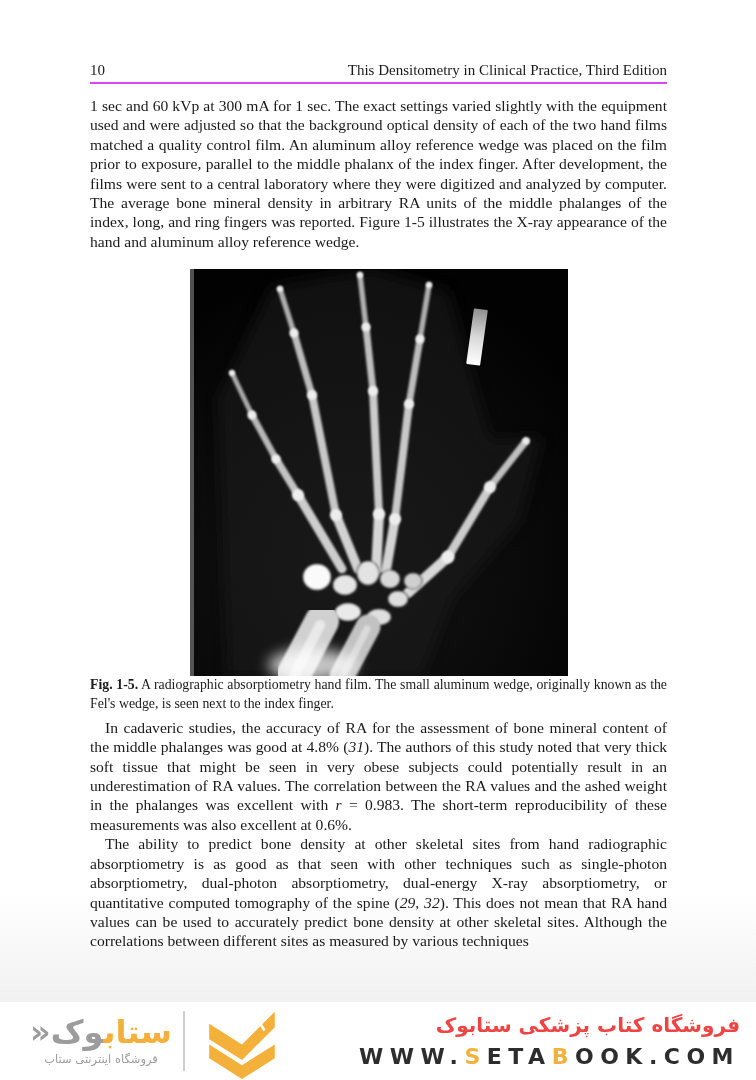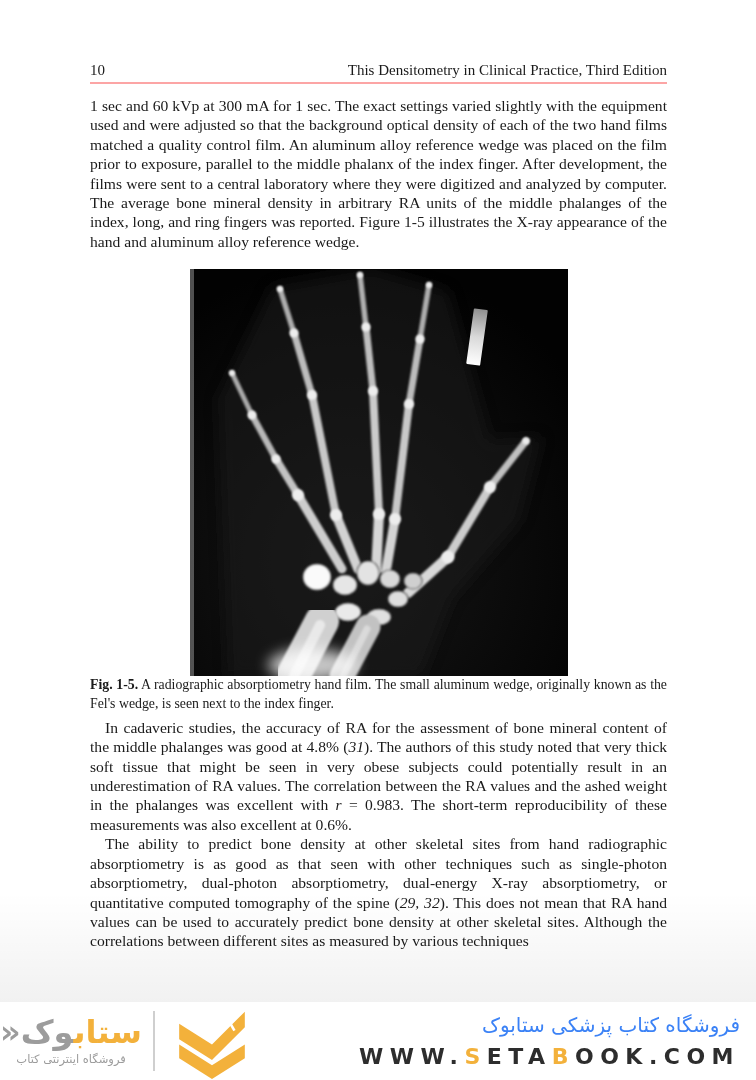--- a/index.html
+++ b/index.html
@@ -10,21 +10,21 @@
     overflow:hidden;
     font-family:"Liberation Serif","DejaVu Serif",serif;
     color:#1a1a1a;
   }
   .content{
     position:absolute;left:90px;top:0;width:577px;
   }
   .page-header{
     display:flex;justify-content:space-between;align-items:flex-end;
     padding-top:62px;padding-bottom:3px;
-    border-bottom:2px solid #fca5a5;
+    border-bottom:2px solid #d946ef;
     font-size:15px;
   }
   .body-par{
     margin:0;
     font-size:15.6px;line-height:19.4px;
     text-align:justify;
     text-justify:inter-word;
   }
   .p1{margin-top:12px;}
   .p2{margin-top:4px;text-indent:15px;}
@@ -46,38 +46,39 @@
     display:flex;align-items:center;justify-content:space-between;
     font-family:"DejaVu Sans","Liberation Sans",sans-serif;
   }
   .footer-shade{
     position:absolute;left:0;bottom:78px;width:756px;height:110px;
     background:linear-gradient(to bottom, rgba(0,0,0,0) 0%, rgba(0,0,0,0.055) 100%);
     pointer-events:none;
   }
   .logo-block{
     display:flex;align-items:center;gap:11px;
+    margin-left:30px;
   }
   .logo-text-stack{text-align:center;direction:rtl;}
   .logo-wordmark{
     font-size:32px;font-weight:bold;line-height:1.05;
     letter-spacing:0;
   }
   .logo-tagline{
     font-size:11.5px;margin-top:3px;color:var(--gray,#9c9c9c);
   }
   .logo-separator{
     width:2px;height:60px;background:#cfcfcf;
   }
   .footer-right{
     text-align:right;margin-right:16px;
   }
   .store-name{
     direction:rtl;
-    font-size:20px;font-weight:400;color:#3b82f6;
+    font-size:20px;font-weight:700;color:#ef4444;
     margin-bottom:7px;
   }
   .website-url{
     font-size:22px;font-weight:bold;letter-spacing:6.5px;
     color:var(--dark,#2d2d2d);
     white-space:nowrap;
   }
   .gold{color:var(--gold,#f3b13b);}
   .gray{color:var(--gray,#9c9c9c);}
 </style>
@@ -202,21 +203,21 @@
 
     <p class="body-par p3"><span>The ability to predict bone density at other skeletal sites from hand radiographic absorptiometry is as good as that seen with other techniques such as single-photon absorptiometry, dual-photon absorptiometry, dual-energy X-ray absorptiometry, or quantitative computed tomography of the spine (</span><span style="font-style: italic;">29, 32</span><span>). This does not mean that RA hand values can be used to accurately predict bone density at other skeletal sites. Although the correlations between different sites as measured by various techniques</span></p>
   </div>
 
   <div class="footer-shade"></div>
 
   <div class="site-footer">
     <div class="logo-block">
       <div class="logo-text-stack">
         <div class="logo-wordmark"><span class="gold">ستاب</span><span class="gray">وک</span><span class="gray">«</span></div>
-        <div class="logo-tagline">فروشگاه اینترنتی کتاب</div>
+        <div class="logo-tagline">فروشگاه اینترنتی ستاب</div>
       </div>
       <div class="logo-separator"></div>
       <svg width="92" height="76" viewBox="0 0 100 88">
         <polygon points="12,24 50,48 88,10 88,28 50,66 12,42" fill="#F3B13B"></polygon>
         <polygon points="12,48 50,72 88,48 88,64 50,88 12,64" fill="#F3B13B"></polygon>
         <line x1="68" y1="18" x2="76" y2="32" stroke="#ffffff" stroke-width="3"></line>
       </svg>
     </div>
     <div class="footer-right">
       <div class="store-name">فروشگاه کتاب پزشکی ستابوک</div>

